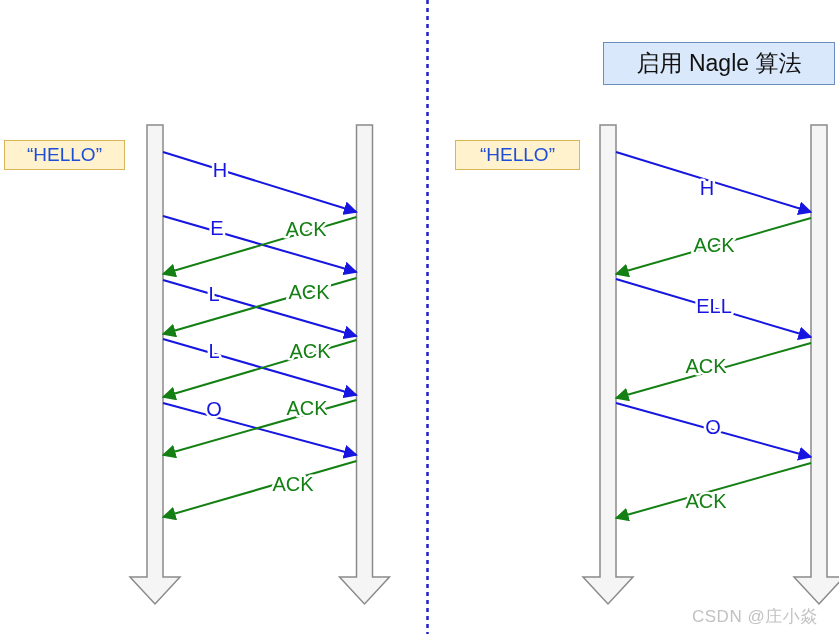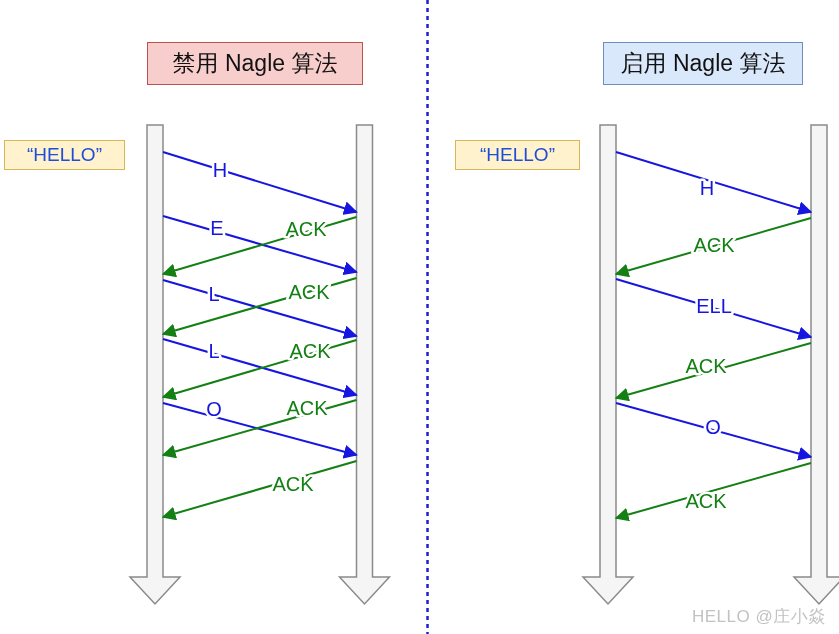--- a/index.html
+++ b/index.html
@@ -19,21 +19,21 @@
     display: flex;
     align-items: center;
     justify-content: center;
     font-size: 23px;
     color: #111;
     border: 1px solid #000;
     box-sizing: border-box;
     white-space: nowrap;
   }
   #title-left  { left: 147px; width: 216px; }
-  #title-right { left: 603px; width: 200px; }
+  #title-right { left: 603px; width: 232px; }
   .hello-box {
     position: absolute;
     top: 140px;
     height: 30px;
     display: flex;
     align-items: center;
     justify-content: center;
     font-size: 19px;
     color: #1d4ed8;
     border: 1px solid #000;
@@ -107,22 +107,21 @@
       <line x1="616" y1="403" x2="811" y2="457" stroke="#1616e0" stroke-width="2" marker-end="url(#arrow-data)"></line>
       <line x1="811" y1="463" x2="616" y2="518" stroke="#148014" stroke-width="2" marker-end="url(#arrow-ack)"></line>
       <text x="707" y="188" class="msg-label" fill="#1616e0">H</text>
       <text x="714" y="245" class="msg-label" fill="#148014">ACK</text>
       <text x="714" y="306" class="msg-label" fill="#1616e0">ELL</text>
       <text x="706" y="366" class="msg-label" fill="#148014">ACK</text>
       <text x="713" y="427" class="msg-label" fill="#1616e0">O</text>
       <text x="706" y="501" class="msg-label" fill="#148014">ACK</text>
     </svg>
 
-  <div class="panel-title" id="title-left" style="background: rgb(248, 206, 204); border-color: rgb(184, 84, 80);">禁用 Nagle 算法</div>
 
   <div class="panel-title" id="title-right" style="background: rgb(218, 232, 252); border-color: rgb(108, 142, 191);">启用 Nagle 算法</div>
 
   <div class="hello-box" id="hello-left" style="background: rgb(255, 242, 204); border-color: rgb(214, 182, 86);">“HELLO”</div>
 
   <div class="hello-box" id="hello-right" style="background: rgb(255, 242, 204); border-color: rgb(214, 182, 86);">“HELLO”</div>
 
-  <div id="watermark" style="color: rgb(194, 194, 194);">HELLO @庄小焱</div>
+  <div id="watermark" style="color: rgb(194, 194, 194);">CSDN @庄小焱</div>
 </div>
 
 </body></html>

